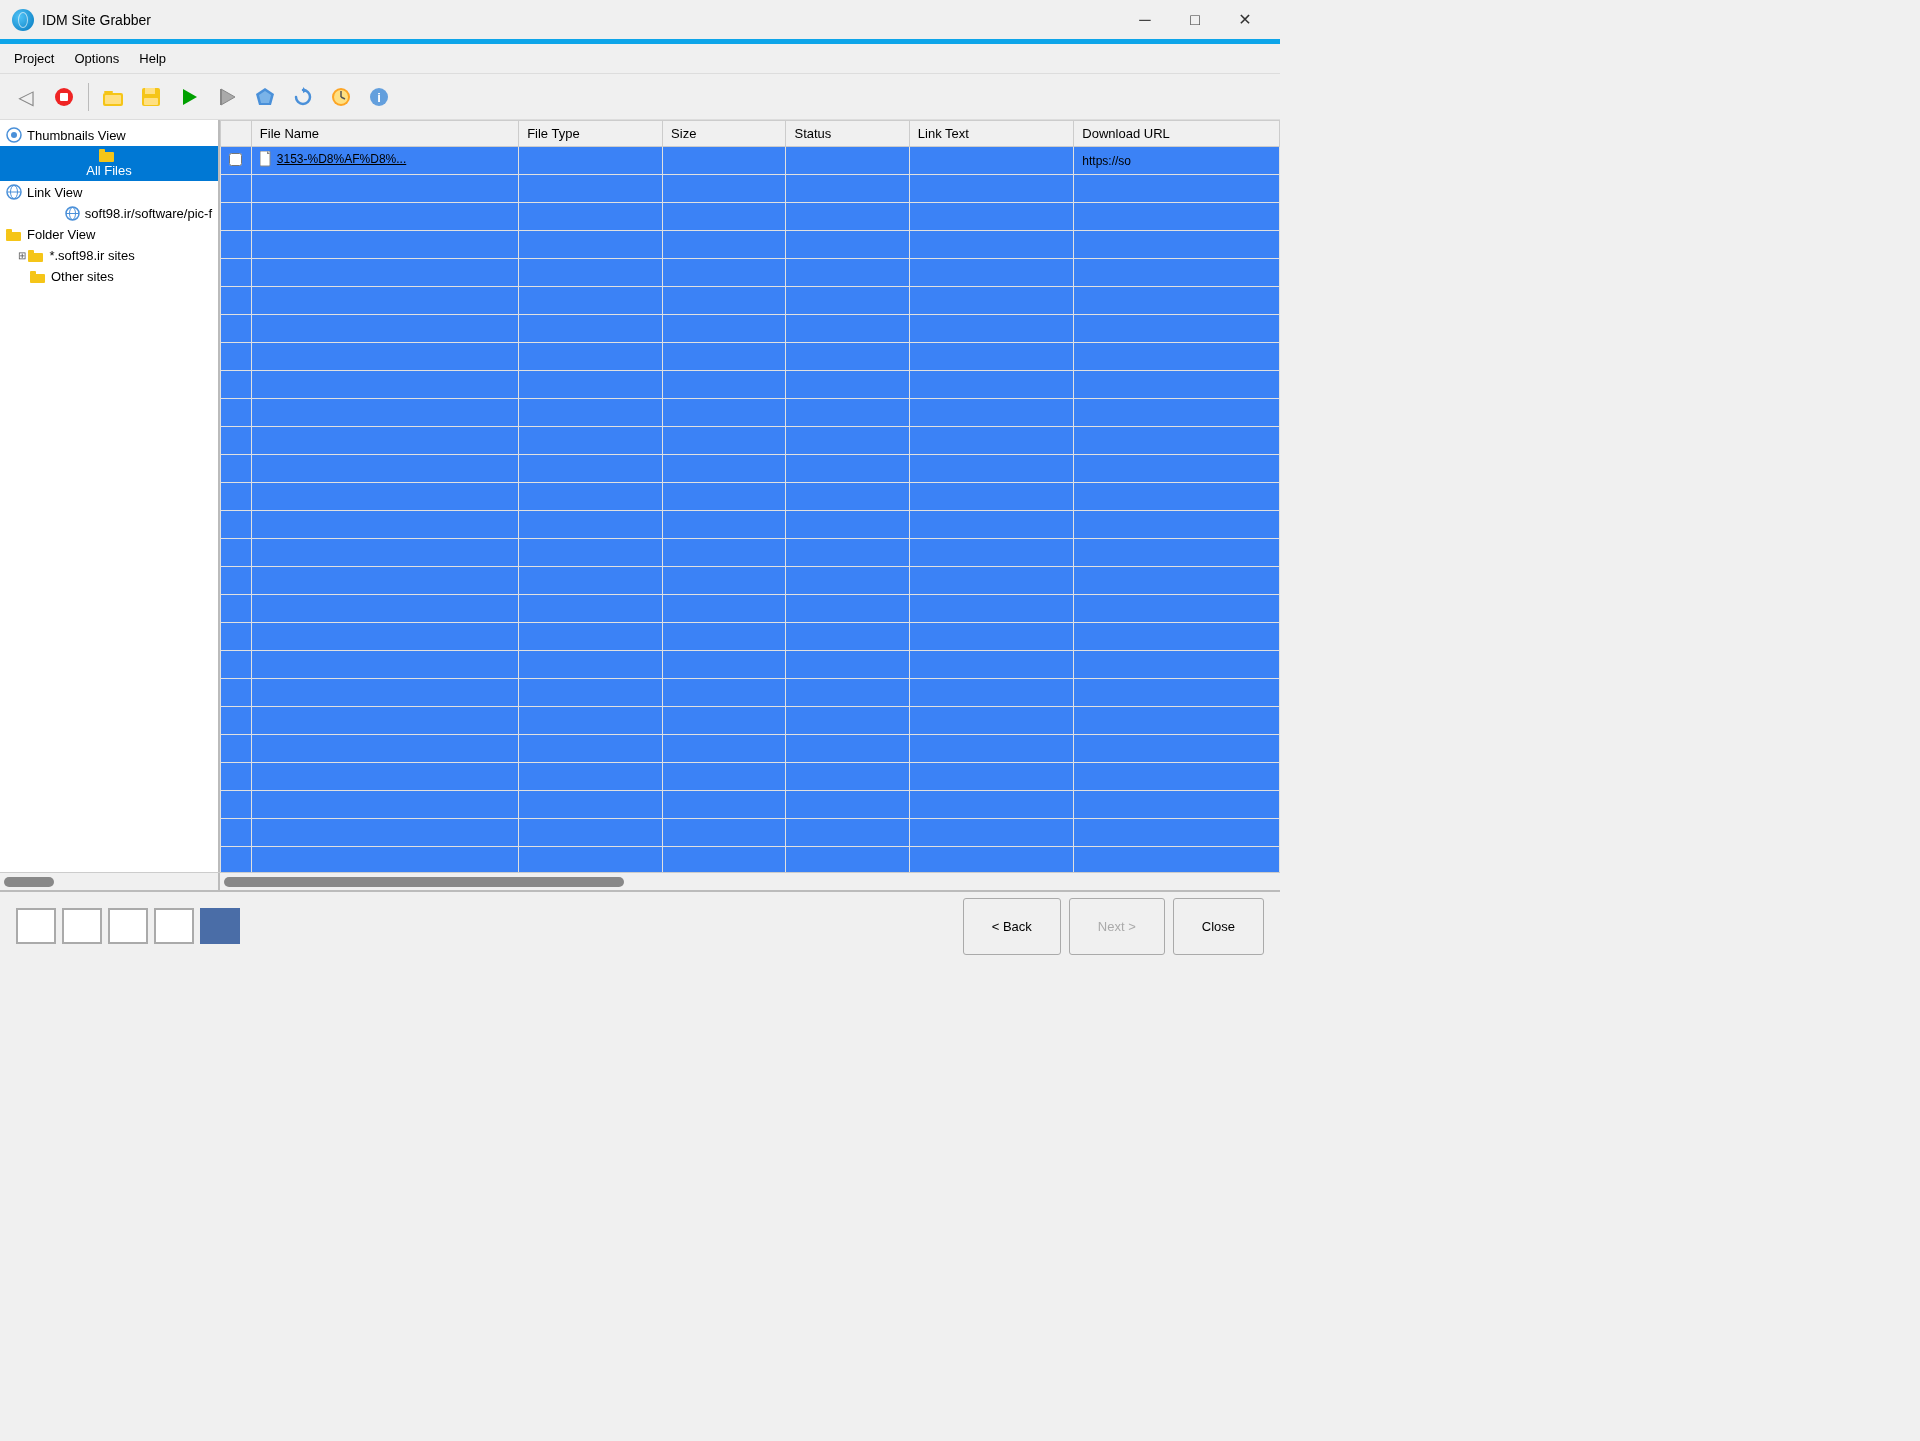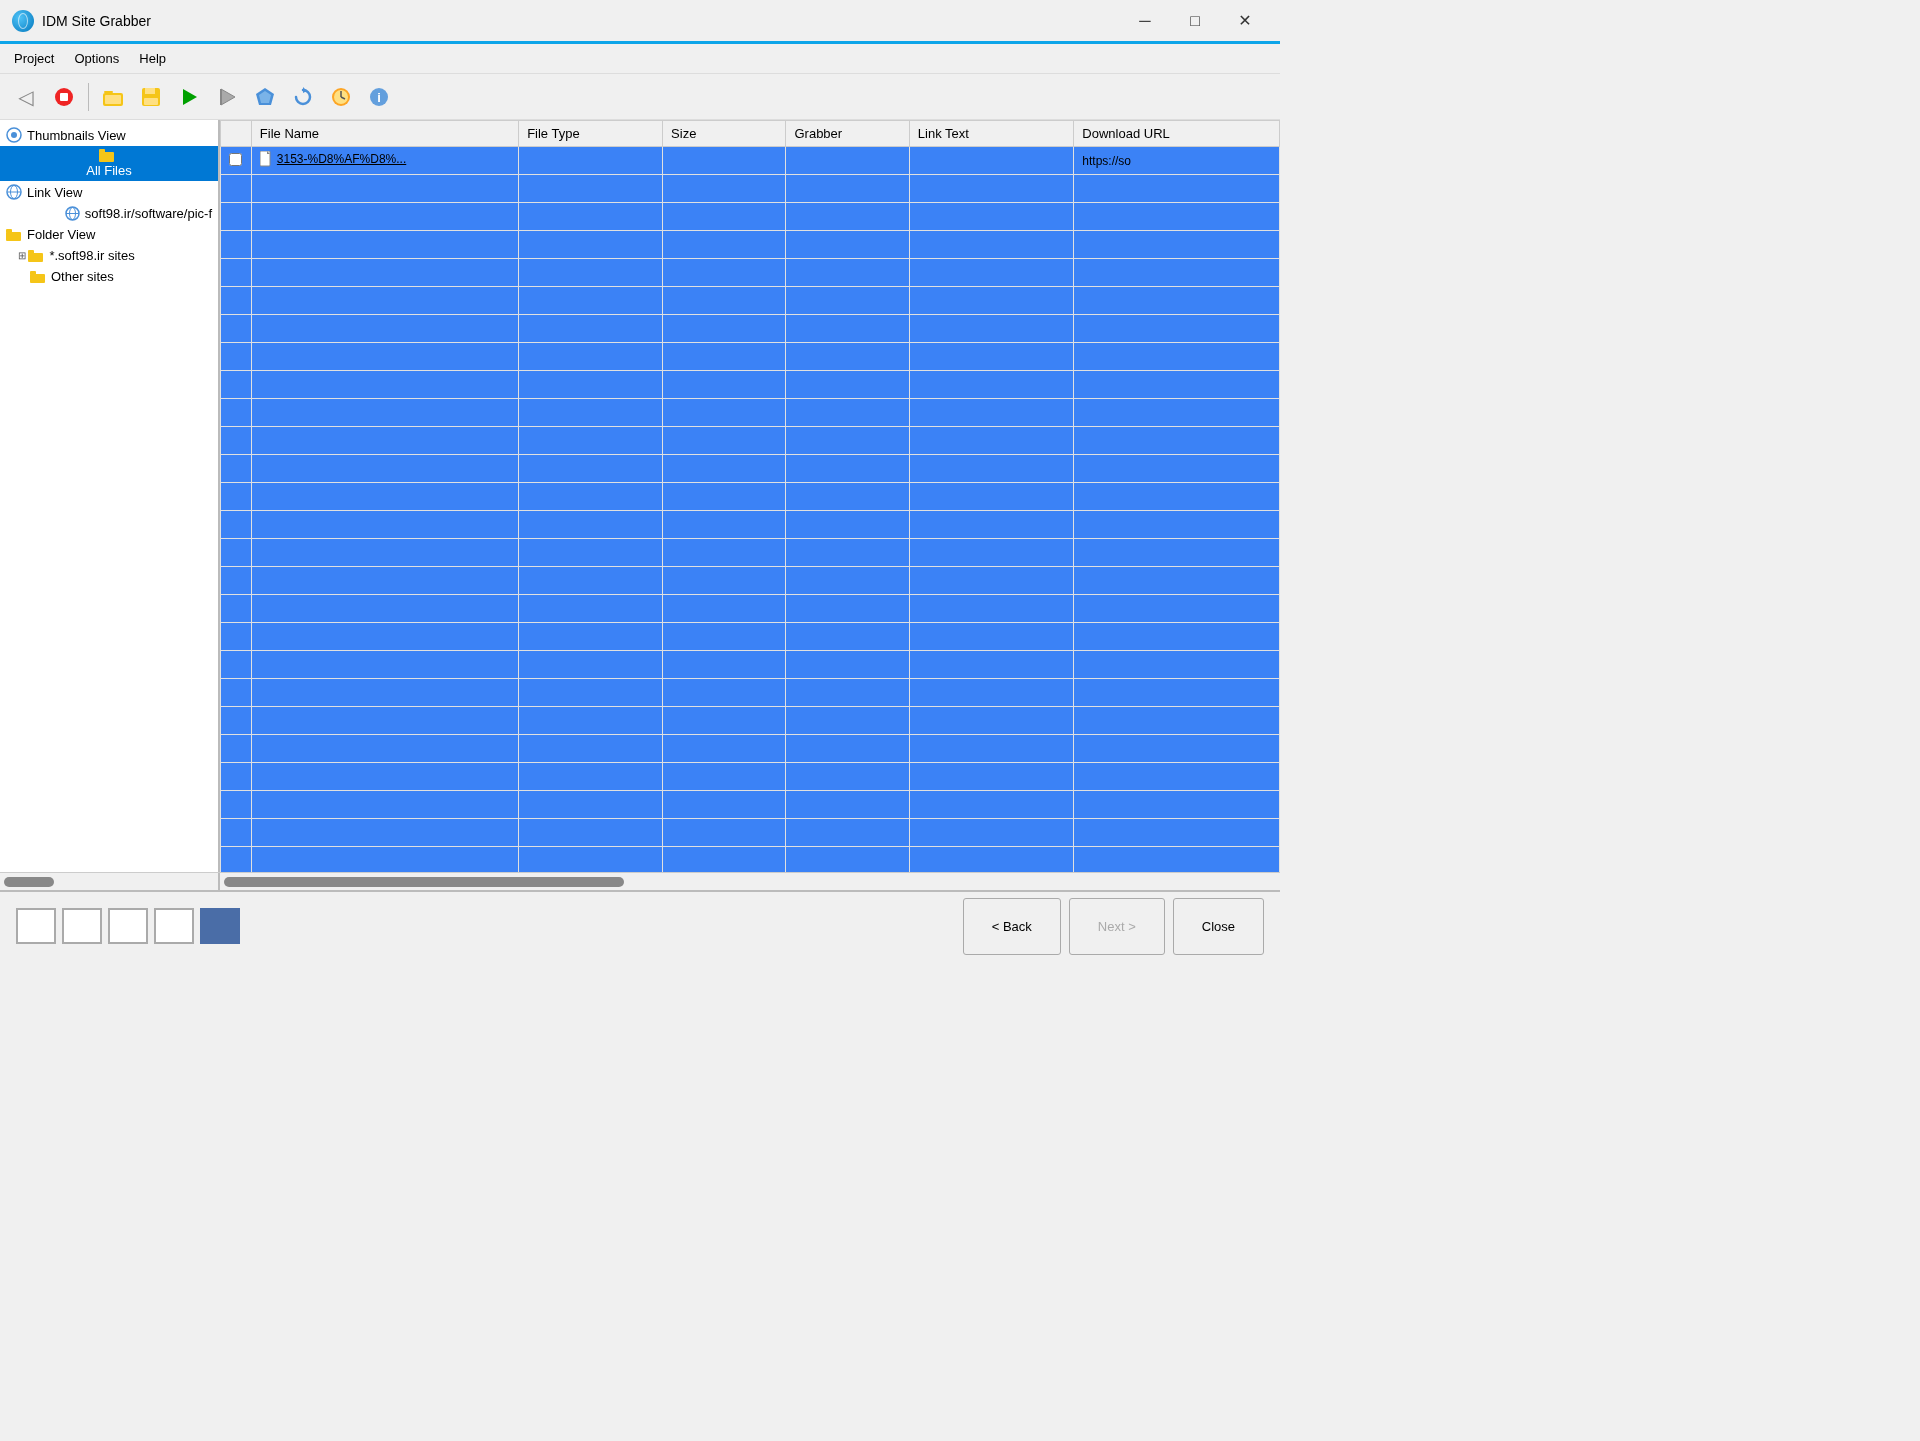--- a/index.html
+++ b/index.html
@@ -11,21 +11,21 @@
       height: 960px;
       overflow: hidden;
     }
 
     
     .title-bar {
       display: flex;
       align-items: center;
       background: #f0f0f0;
       padding: 8px 12px;
-      border-bottom: 3px solid #0ea5e9;
+      border-bottom: 5px solid #0ea5e9;
       height: 44px;
     }
     .title-bar-icon {
       width: 22px;
       height: 22px;
       margin-right: 8px;
       display: flex;
       align-items: center;
       justify-content: center;
     }
@@ -417,21 +417,21 @@
     </div>
 
     <div class="right-panel">
       <table class="file-table">
         <thead>
           <tr>
             <th style="width:30px;"></th>
             <th class="col-filename">File Name</th>
             <th class="col-filetype">File Type</th>
             <th class="col-size">Size</th>
-            <th class="col-status">Grabber</th>
+            <th class="col-status">Status</th>
             <th class="col-linktext">Link Text</th>
             <th class="col-download">Download URL</th>
           </tr>
         </thead>
         <tbody>
 
           <tr>
             <td style="text-align:center;">
               <input type="checkbox" style="">
             </td>

